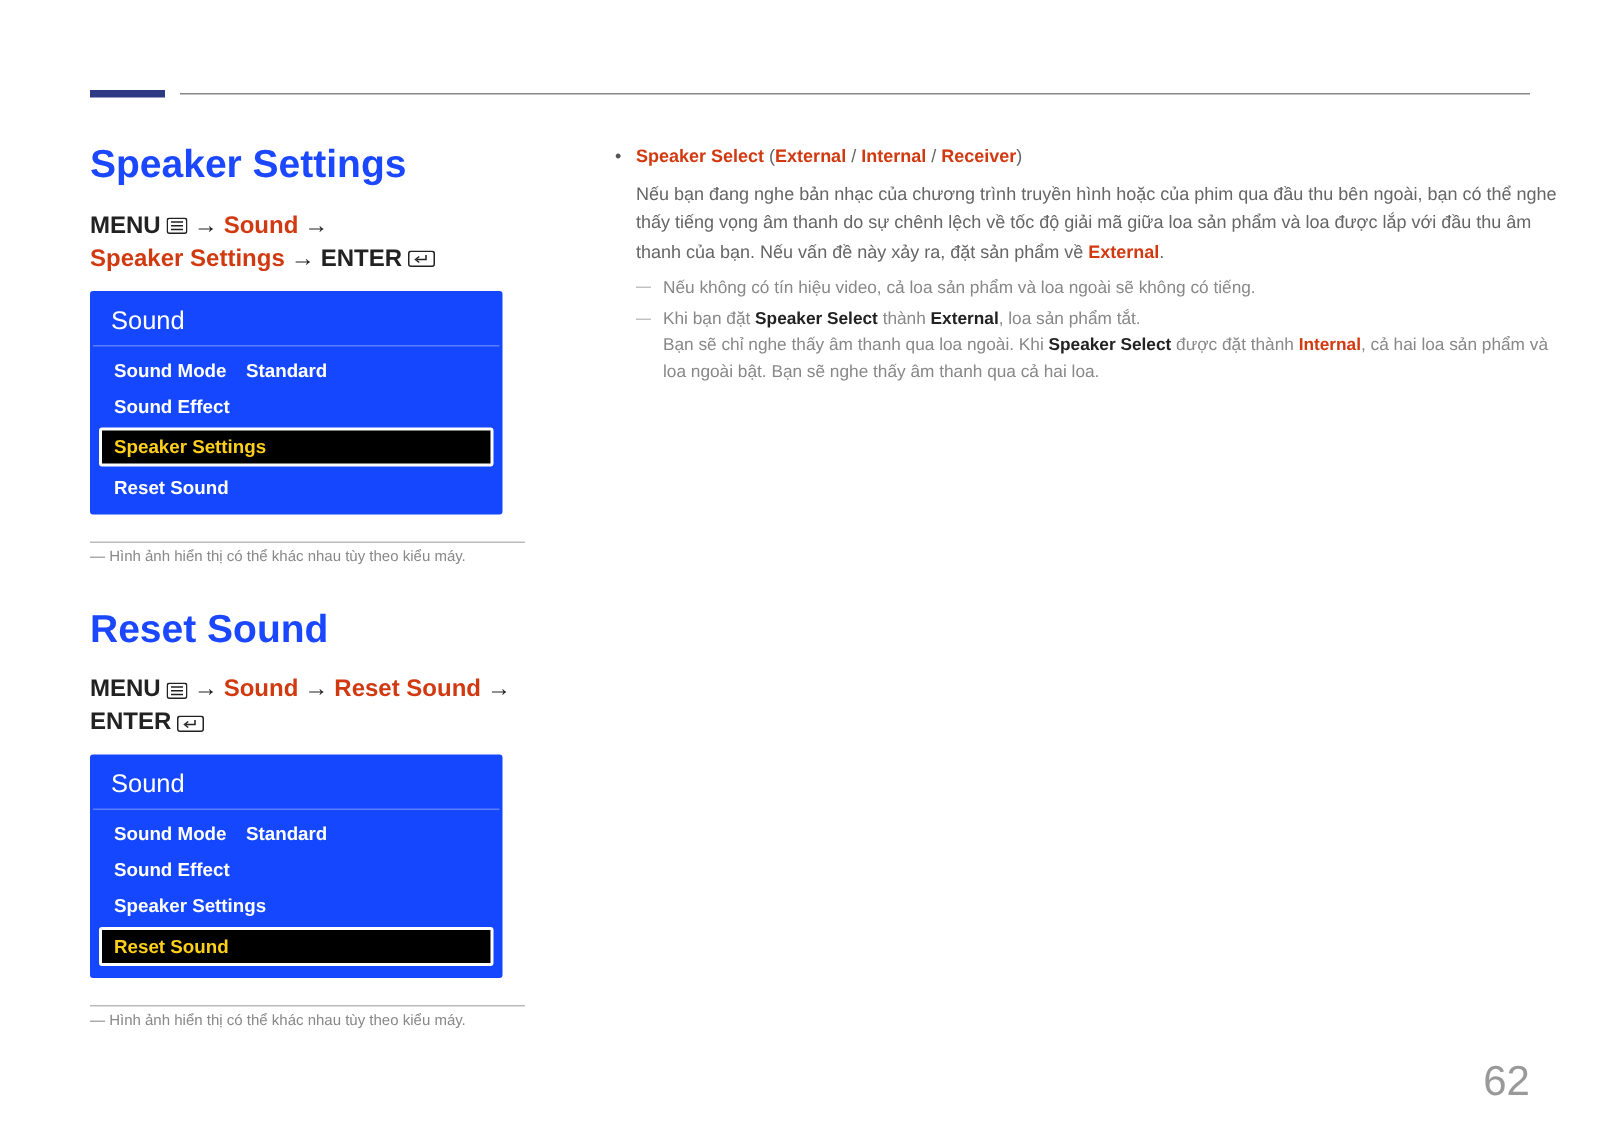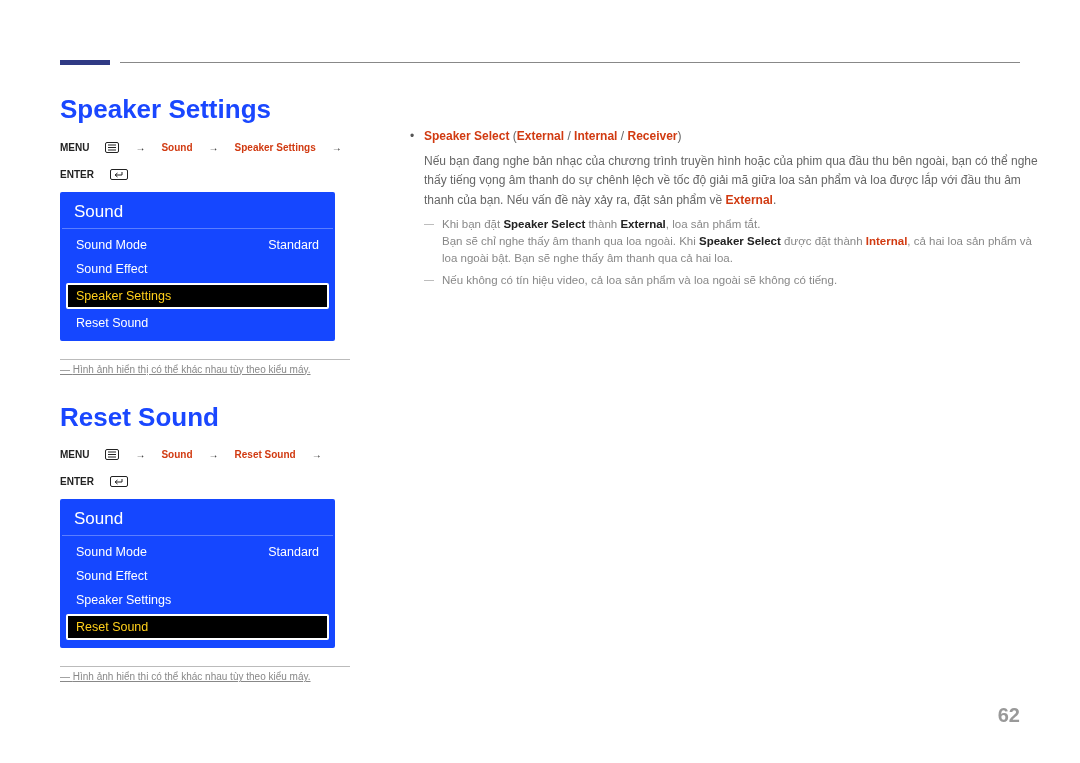--- a/index.html
+++ b/index.html
@@ -41,38 +41,37 @@
     width: 320px;
     flex-shrink: 0;
     padding-right: 30px;
   }
   .col-right {
     flex: 1;
     padding-left: 30px;
     font-size: 12px;
     color: #666;
     line-height: 1.6;
-    margin-top: 32px;
   }
   h1.section-title {
     color: #1a47ff;
     font-size: 26px;
     font-weight: bold;
     margin-bottom: 18px;
     line-height: 1.1;
   }
   .breadcrumb {
-    font-size: 10px;
+    font-size: 16px;
     font-weight: bold;
     color: #222;
     margin-bottom: 12px;
     display: flex;
     align-items: center;
     flex-wrap: wrap;
-    gap: 16px;
+    gap: 4px;
   }
   .breadcrumb .red { color: #d13a11; }
   .breadcrumb .arrow { color: #222; }
   .icon-menu, .icon-enter {
     display: inline-block;
     vertical-align: middle;
   }
   .icon-menu svg, .icon-enter svg { display:block; }
   .osd {
     width: 275px;
@@ -88,42 +87,42 @@
     font-size: 17px;
     font-weight: normal;
     color: #fff;
     border-bottom: 1px solid rgba(255,255,255,0.3);
   }
   .osd-body {
     padding: 4px;
   }
   .osd-item {
     display: flex;
-    justify-content: space-between;
+    justify-content: flex-start;
     padding: 5px 10px;
     font-size: 12.5px;
     border-radius: 2px;
+    font-weight: bold;
   }
   .osd-item .value { color: #fff; margin-left: 13px; }
   .osd-item.selected {
     background: #000;
     color: #ffcf1a;
     border: 2px solid #fff;
     padding: 4px 8px;
     margin: 2px 0;
   }
   .footnote-line {
     border-top: 1px solid #bbb;
     margin-top: 18px;
     padding-top: 4px;
   }
   .footnote {
     font-size: 10px;
     color: #888;
-    text-decoration: underline;
   }
   .section2 {
     margin-top: 28px;
   }
   .bullet-block ul { list-style: none; }
   .bullet-block li.bullet {
     position: relative;
     padding-left: 14px;
     margin-bottom: 6px;
   }
@@ -152,24 +151,24 @@
     content: "―";
     position: absolute;
     left: 0;
     top: 0;
     color: #aaa;
     font-size: 10px;
   }
   .page-num {
     position: absolute;
     right: 60px;
-    bottom: 36px;
-    font-size: 20px;
+    bottom: 26px;
+    font-size: 28px;
     color: #999;
-    font-weight: 700;
+    font-weight: 400;
   }
   .nested-p { padding-left: 14px; margin-bottom: 6px; }
 </style>
 </head>
 <body>
 
 <div class="page">
   <div class="left-accent"></div>
   <div class="top-line"></div>
 
@@ -228,26 +227,26 @@
     <div class="col-right bullet-block">
       <ul>
         <li class="bullet">
           <span class="red">Speaker Select</span><span> (</span><span class="red">External</span><span> / </span><span class="red">Internal</span><span> / </span><span class="red">Receiver</span><span>)</span>
         </li>
       </ul>
       <p class="nested-p">
         <span>Nếu bạn đang nghe bản nhạc của chương trình truyền hình hoặc của phim qua đầu thu bên ngoài, bạn có thể nghe thấy tiếng vọng âm thanh do sự chênh lệch về tốc độ giải mã giữa loa sản phẩm và loa được lắp với đầu thu âm thanh của bạn. Nếu vấn đề này xảy ra, đặt sản phẩm về </span><span class="red">External</span><span>.</span>
       </p>
       <ul class="sublist" style="padding-left:14px;">
+        <li>Nếu không có tín hiệu video, cả loa sản phẩm và loa ngoài sẽ không có tiếng.</li>
         <li>
           <span>Khi bạn đặt </span><span class="bold">Speaker Select</span><span> thành </span><span class="bold">External</span><span>, loa sản phẩm tắt.</span>
           <br>
           <span>Bạn sẽ chỉ nghe thấy âm thanh qua loa ngoài. Khi </span><span class="bold">Speaker Select</span><span> được đặt thành </span><span class="red">Internal</span><span>, cả hai loa sản phẩm và loa ngoài bật. Bạn sẽ nghe thấy âm thanh qua cả hai loa.</span>
         </li>
-        <li>Nếu không có tín hiệu video, cả loa sản phẩm và loa ngoài sẽ không có tiếng.</li>
       </ul>
     </div>
   </div>
 
   <div class="two-col section2">
     <div class="col-left">
       <h1 class="section-title">Reset Sound</h1>
 
       <div class="breadcrumb">
         <span>MENU</span>

